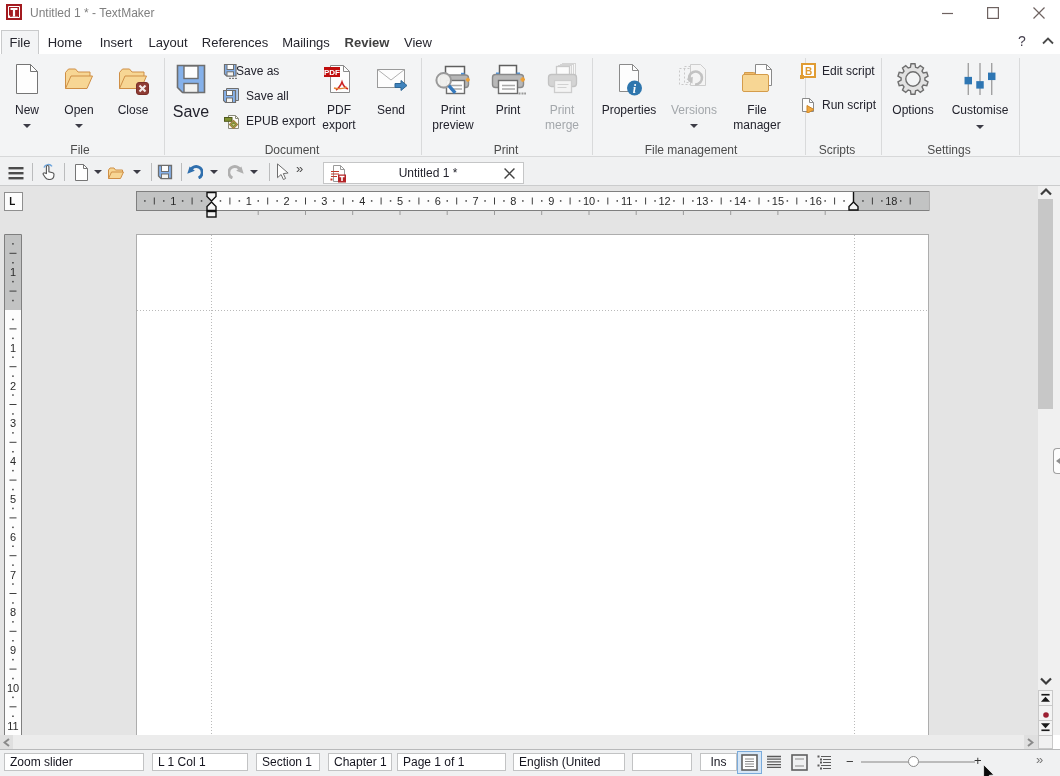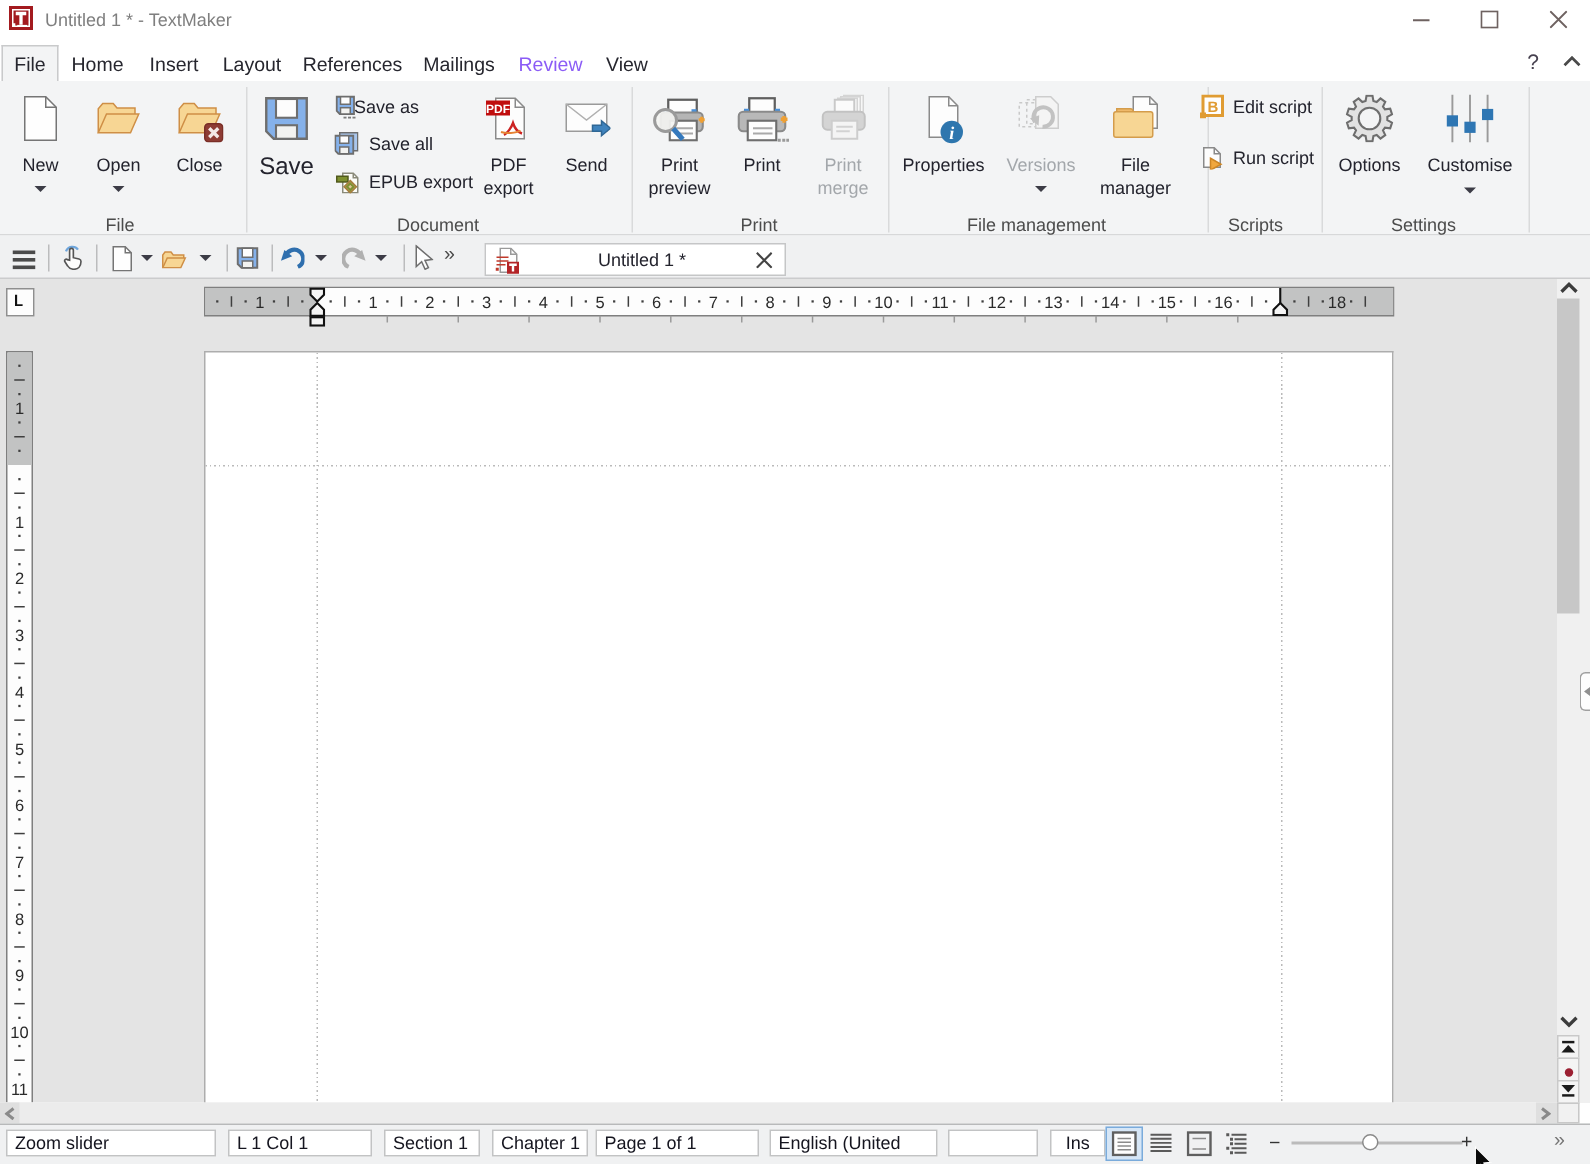--- a/index.html
+++ b/index.html
@@ -28,21 +28,21 @@
     <path d="M0 0l11 11M11 0L0 11" stroke="#6e6260" stroke-width="1.2"></path>
   </svg>
 <div class="a" style="left:0px;top:30px;width:1060px;height:24px;background:#fff"></div>
 <div class="a" style="left:1px;top:30px;width:38px;height:26px;background:#f3f4f5;border:1px solid #c9cacb;border-bottom:none"></div>
 <div class="tx ctr" style="left:20px;top:35px;font-size:13px;color:#26262e;">File</div>
 <div class="tx ctr" style="left:65px;top:35px;font-size:13px;color:#26262e;">Home</div>
 <div class="tx ctr" style="left:116px;top:35px;font-size:13px;color:#26262e;">Insert</div>
 <div class="tx ctr" style="left:168px;top:35px;font-size:13px;color:#26262e;">Layout</div>
 <div class="tx ctr" style="left:235px;top:35px;font-size:13px;color:#26262e;">References</div>
 <div class="tx ctr" style="left:306px;top:35px;font-size:13px;color:#26262e;">Mailings</div>
-<div class="tx ctr" style="left:367px;top:35px;font-size:13px;color:#8b5cf6;">Review</div>
+<div class="tx ctr" style="left:367px;top:35px;font-size:13px;color:#404040;font-weight:bold;">Review</div>
 <div class="tx ctr" style="left:418px;top:35px;font-size:13px;color:#26262e;">View</div>
 <div class="tx ctr" style="left:1022px;top:33px;font-size:14px;color:#46414f;">?</div>
 <svg class="a" style="left:1042px;top:37px" width="12" height="8" viewBox="0 0 12 8">
     <path d="M1 6.5L6 1.5l5 5" fill="none" stroke="#4a4a4a" stroke-width="1.8"></path>
   </svg>
 <div class="a" style="left:0px;top:54px;width:1060px;height:103px;background:#f3f4f5;border-bottom:1px solid #d7d8d9"></div>
 <div class="sep" style="left:164px;top:58px;height:97px"></div>
 <div class="sep" style="left:421px;top:58px;height:97px"></div>
 <div class="sep" style="left:592px;top:58px;height:97px"></div>
 <div class="sep" style="left:805px;top:58px;height:97px"></div>

